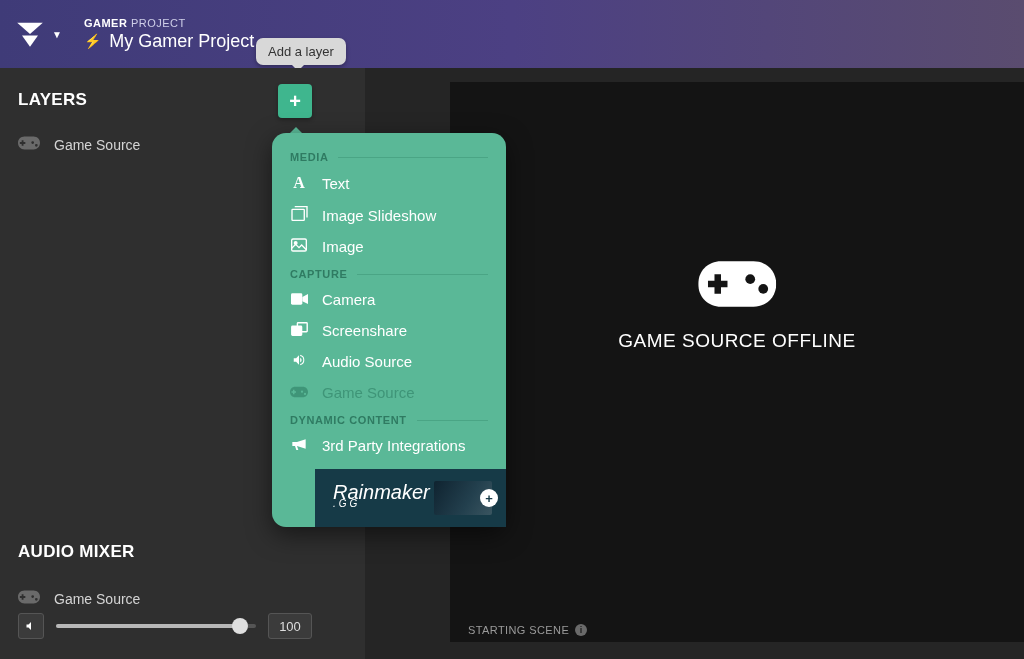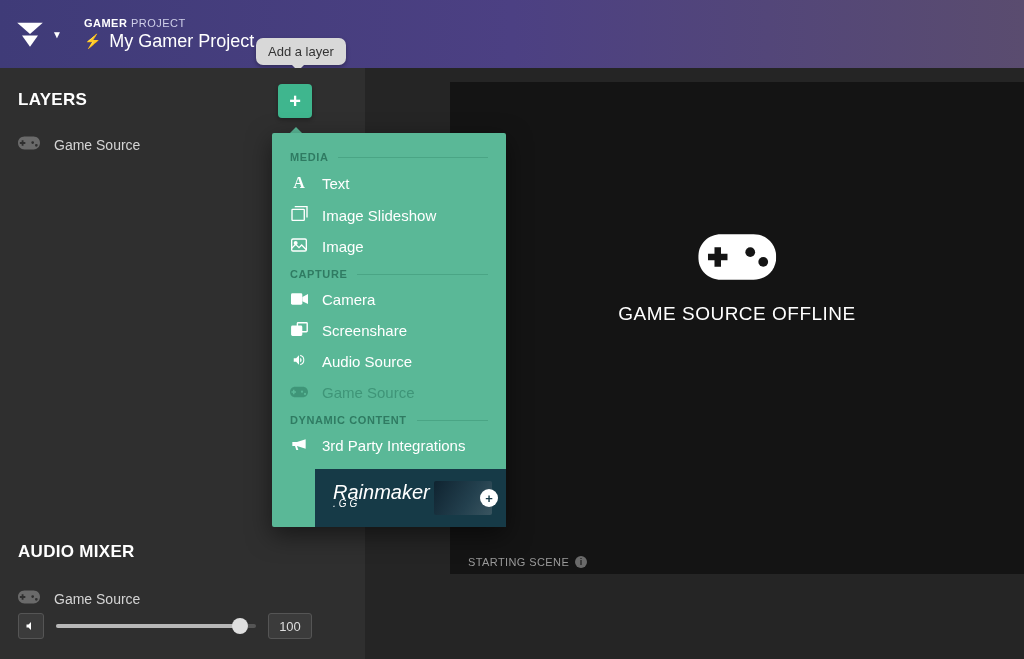--- a/index.html
+++ b/index.html
@@ -80,21 +80,21 @@
     color:#fff; font-size:20px; font-weight:700;
     box-shadow: 0 2px 4px rgba(0,0,0,.3);
     z-index: 20;
   }
   .flyout-arrow {
     position:absolute; left: 289px; top: 120px;
     width:0;height:0; border:7px solid transparent; border-bottom-color:#5ab897; z-index:20;
   }
   .flyout {
     position:absolute; left: 272px; top: 133px;
-    width: 234px; background:#5ab897; border-radius:2px;
+    width: 234px; background:#5ab897; border-radius:14px;
     box-shadow: 0 8px 24px rgba(0,0,0,.5);
     z-index: 20;
     padding-top: 12px;
   }
   .fly-cat {
     display:flex; align-items:center; gap:10px;
     padding: 6px 18px 4px; color:#2f7b62; font-size:11px; font-weight:700; letter-spacing:.6px;
   }
   .fly-cat .line { flex:1; height:1px; background:#4aa585; }
   .fly-item {
@@ -119,21 +119,21 @@
     background: linear-gradient(120deg,#0f2330,#23404e 60%,#3a5560);
     border-radius:2px;
   }
   .fly-footer .plus {
     position:absolute; right:-6px; top:50%; transform:translateY(-50%);
     width:18px;height:18px;border-radius:50%;background:#fff;color:#163a47;
     display:flex;align-items:center;justify-content:center;font-weight:700;font-size:13px;
   }
 
   .preview {
-    position:absolute; left: 85px; top: 14px; right: 0; height: 492px;
+    position:absolute; left: 85px; top: 14px; right: 0; height: 560px;
     background:#141414;
   }
   .preview-center {
     position:absolute; left:50%; top:40%; transform:translate(-50%,-50%);
     text-align:center;
   }
   .gamepad-big { margin: 0 auto 18px; }
   .offline-text { color:#fff; font-size:19px; letter-spacing:.5px; }
 
   .footer-label {

